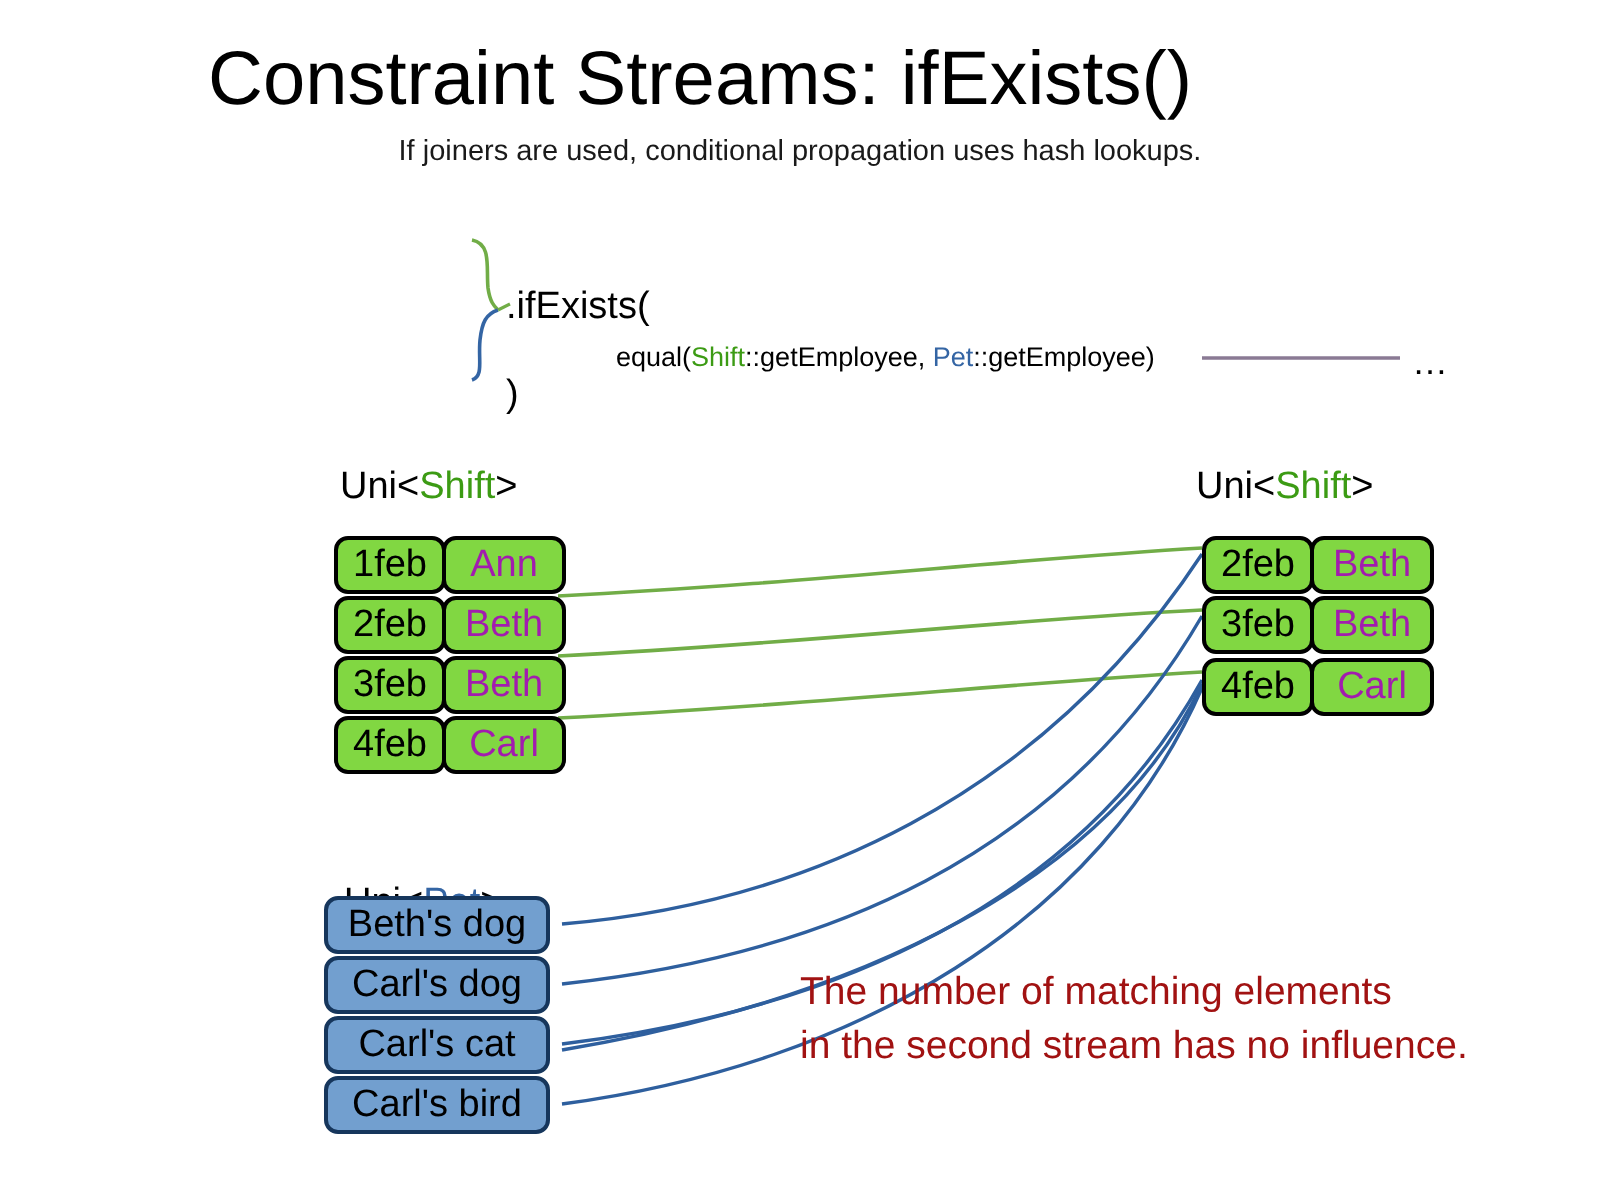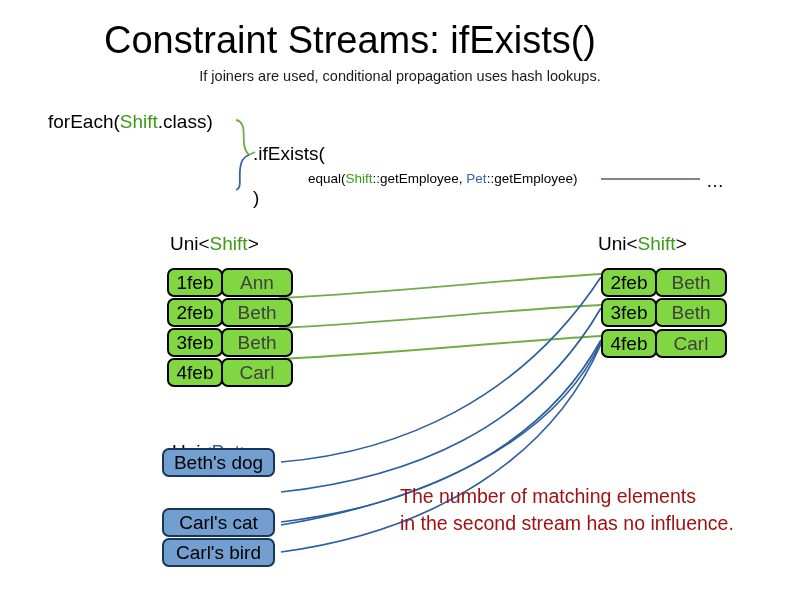--- a/index.html
+++ b/index.html
@@ -110,21 +110,21 @@
     background: #81d742;
     display: flex;
     align-items: center;
     justify-content: center;
     font-size: 19px;
     line-height: 19px;
     white-space: nowrap;
     color: #000000;
   }
   .cell.date { width: 56px; }
-  .cell.name { width: 72px; color: #404040; margin-left: -2px; }
+  .cell.name { width: 62px; color: #a21caf; margin-left: -2px; }
   .petbox {
     position: absolute;
     box-sizing: border-box;
     width: 113px;
     height: 29px;
     border: 2px solid #16365c;
     border-radius: 7px;
     background: #729fcf;
     display: flex;
     align-items: center;
@@ -166,21 +166,20 @@
     <path d="M 281 462 C 400 452 520 400 601 277" fill="none" stroke="#2e5f9e" stroke-width="1.7"></path>
     <path d="M 281 492 C 410 478 530 430 601 308" fill="none" stroke="#2e5f9e" stroke-width="1.7"></path>
     <path d="M 281 522 C 420 505 540 450 601 340" fill="none" stroke="#2e5f9e" stroke-width="1.7"></path>
     <path d="M 281 552 C 430 532 550 460 601 344" fill="none" stroke="#2e5f9e" stroke-width="1.7"></path>
     <path d="M 281 525 C 430 500 555 440 601 342" fill="none" stroke="#2e5f9e" stroke-width="1.7"></path>
   </svg>
 
   <div class="title">Constraint Streams: ifExists()</div>
   <div class="subtitle">If joiners are used, conditional propagation uses hash lookups.</div>
 
-  <div class="code-line" style="left:48px; top:110px;"><span>forEach(</span><span class="kw-shift">Shift</span><span>.class)</span></div>
 
 
   <div class="ifexists">.ifExists(</div>
 
   <div class="equalline"><span>equal(</span><span class="kw-shift">Shift</span><span>::getEmployee, </span><span class="kw-pet">Pet</span><span>::getEmployee)</span></div>
 
   <div class="closeparen">)</div>
   <div class="ellipsis">…</div>
 
   <div class="uni-label" style="left:170px; top:232px;"><span>Uni&lt;</span><span class="kw-shift">Shift</span><span>&gt;</span></div>
@@ -213,20 +212,21 @@
     <div class="cell name">Beth</div>
   </div>
   <div class="row" style="left:601px; top:329px;">
     <div class="cell date">4feb</div>
     <div class="cell name">Carl</div>
   </div>
 
   <div class="uni-label" style="left:172px; top:440px;"><span>Uni&lt;</span><span class="kw-pet">Pet</span><span>&gt;</span></div>
 
   <div class="petbox" style="left:162px; top:448px;">Beth's dog</div>
+  <div class="petbox" style="left:162px; top:478px;">Carl's dog</div>
   <div class="petbox" style="left:162px; top:538px;">Carl's bird</div>
   <div class="petbox" style="left:162px; top:508px;">Carl's cat</div>
 
   <div class="note">
     <div>The number of matching elements</div>
     <div>in the second stream has no influence.</div>
   </div>
 
 </div>
 

